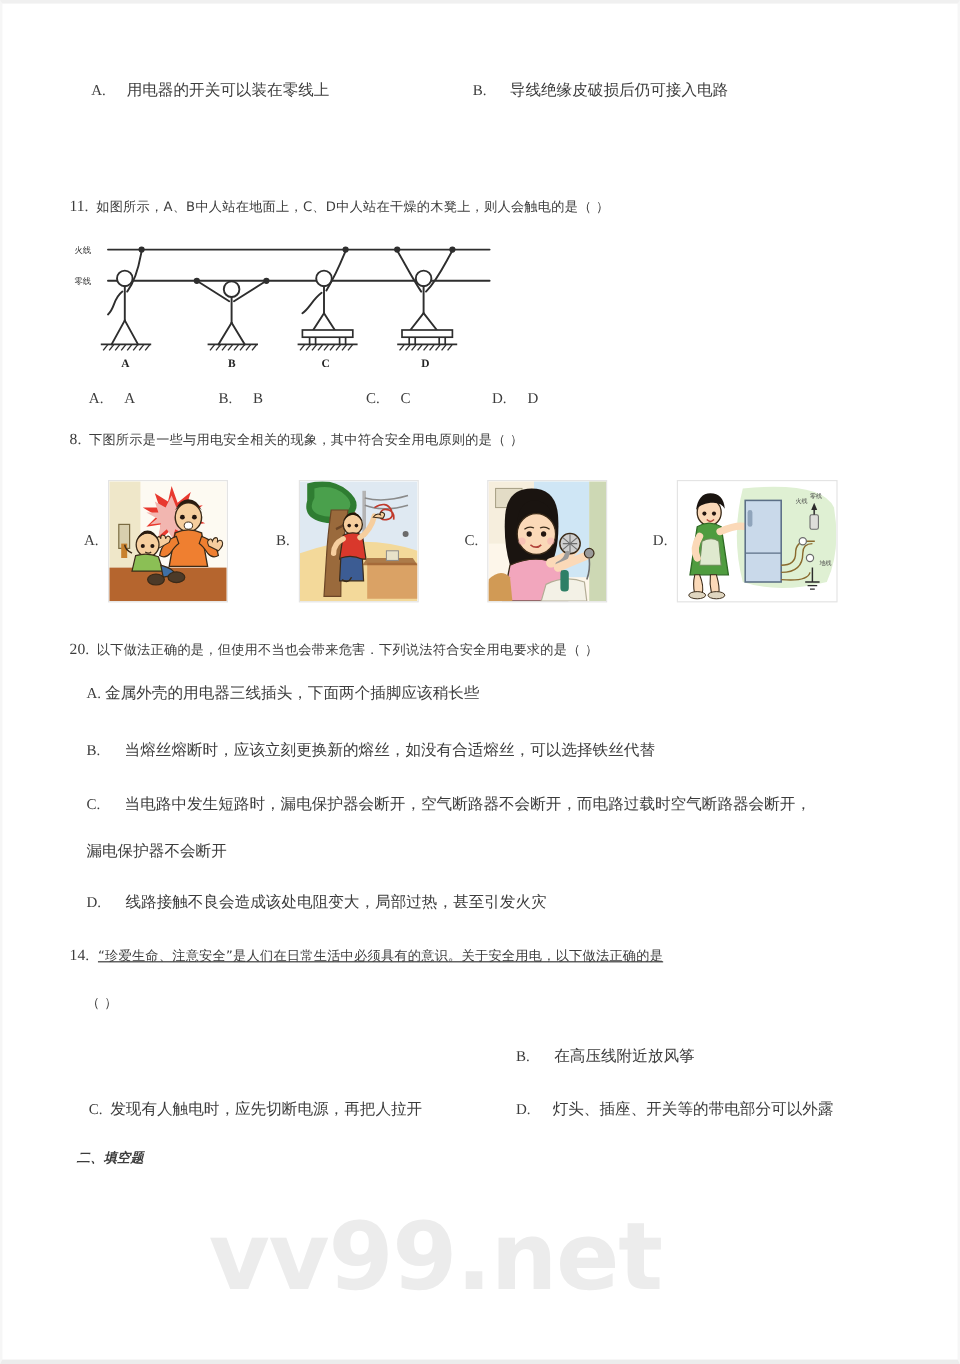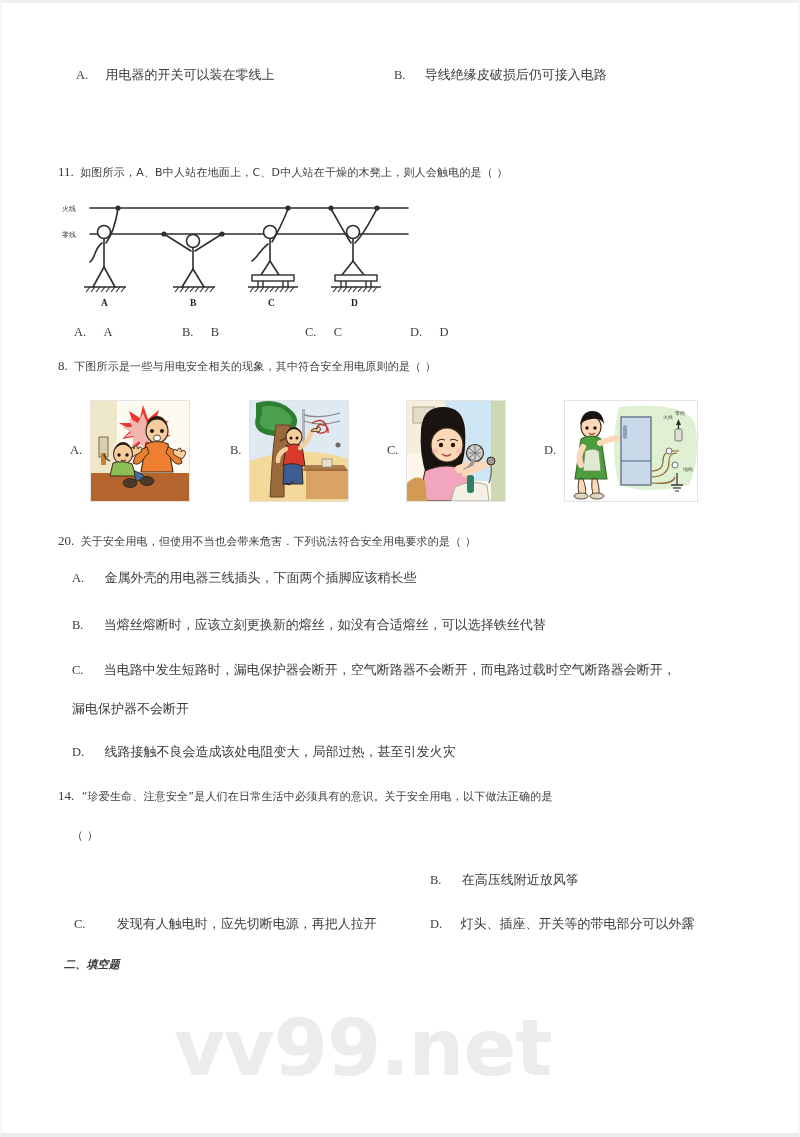--- a/index.html
+++ b/index.html
@@ -477,56 +477,56 @@
             <text x="98" y="18" fill="#4a4a4a" style="font-family:'DejaVu Sans',sans-serif;font-size:5px;">火线</text>
             <text x="110" y="14" fill="#4a4a4a" style="font-family:'DejaVu Sans',sans-serif;font-size:5px;">零线</text>
             <text x="118" y="70" fill="#4a4a4a" style="font-family:'DejaVu Sans',sans-serif;font-size:5px;">地线</text>
           </svg>
         </div>
       </div>
     </div>
 
     <div class="row" style="left:56px; top:528px;">
       <span class="qnum">20.</span>
-      <span class="cn" style="margin-left:3px;">关于安全用电，但使用不当也会带来危害．下列说法符合安全用电要求的是（      ）</span>
+      <span class="cn" style="margin-left:3px;">以下做法正确的是，但使用不当也会带来危害．下列说法符合安全用电要求的是（      ）</span>
     </div>
     <div class="row" style="left:70px; top:565px;">
       <span class="optlabel">A.</span>
-      <span class="opttext" style="margin-left:17px;">金属外壳的用电器三线插头，下面两个插脚应该稍长些</span>
+      <span class="opttext" style="">金属外壳的用电器三线插头，下面两个插脚应该稍长些</span>
     </div>
     <div class="row" style="left:70px; top:657px;">
       <span class="optlabel">C.</span>
       <span class="opttext" style="margin-left:17px;">当电路中发生短路时，漏电保护器会断开，空气断路器不会断开，而电路过载时空气断路器会断开，</span>
     </div>
     <div class="row" style="left:70px; top:612px;">
       <span class="optlabel">B.</span>
       <span class="opttext" style="margin-left:17px;">当熔丝熔断时，应该立刻更换新的熔丝，如没有合适熔丝，可以选择铁丝代替</span>
     </div>
     <div class="row" style="left:70px; top:696px;">
       <span class="opttext">漏电保护器不会断开</span>
     </div>
     <div class="row" style="left:70px; top:739px;">
       <span class="optlabel">D.</span>
       <span class="opttext" style="margin-left:17px;">线路接触不良会造成该处电阻变大，局部过热，甚至引发火灾</span>
     </div>
 
     <div class="row" style="left:56px; top:783px;">
       <span class="qnum">14.</span>
-      <span class="cn" style="margin-left:4px;">“珍爱生命、注意安全”是人们在日常生活中必须具有的意识。关于安全用电，以下做法正确的是</span>
+      <span class="cn" style="margin-left:4px;text-decoration:underline;">“珍爱生命、注意安全”是人们在日常生活中必须具有的意识。关于安全用电，以下做法正确的是</span>
     </div>
     <div class="row" style="left:70px; top:822px;">
       <span class="cn">（      ）</span>
     </div>
     <div class="row" style="left:428px; top:867px;">
       <span class="optlabel">B.</span>
       <span class="opttext" style="margin-left:17px;">在高压线附近放风筝</span>
     </div>
     <div class="row" style="left:72px; top:911px;">
       <span class="optlabel">C.</span>
-      <span class="opttext" style="margin-left:28px;">发现有人触电时，应先切断电源，再把人拉开</span>
+      <span class="opttext" style="margin-left:3px;">发现有人触电时，应先切断电源，再把人拉开</span>
     </div>
     <div class="row" style="left:428px; top:911px;">
       <span class="optlabel">D.</span>
       <span class="opttext" style="margin-left:15px;">灯头、插座、开关等的带电部分可以外露</span>
     </div>
 
     <div class="row" style="left:62px; top:951px;font-style:italic;">
       <span class="cn" style="font-weight:bold;">二、填空题</span>
     </div>
 

